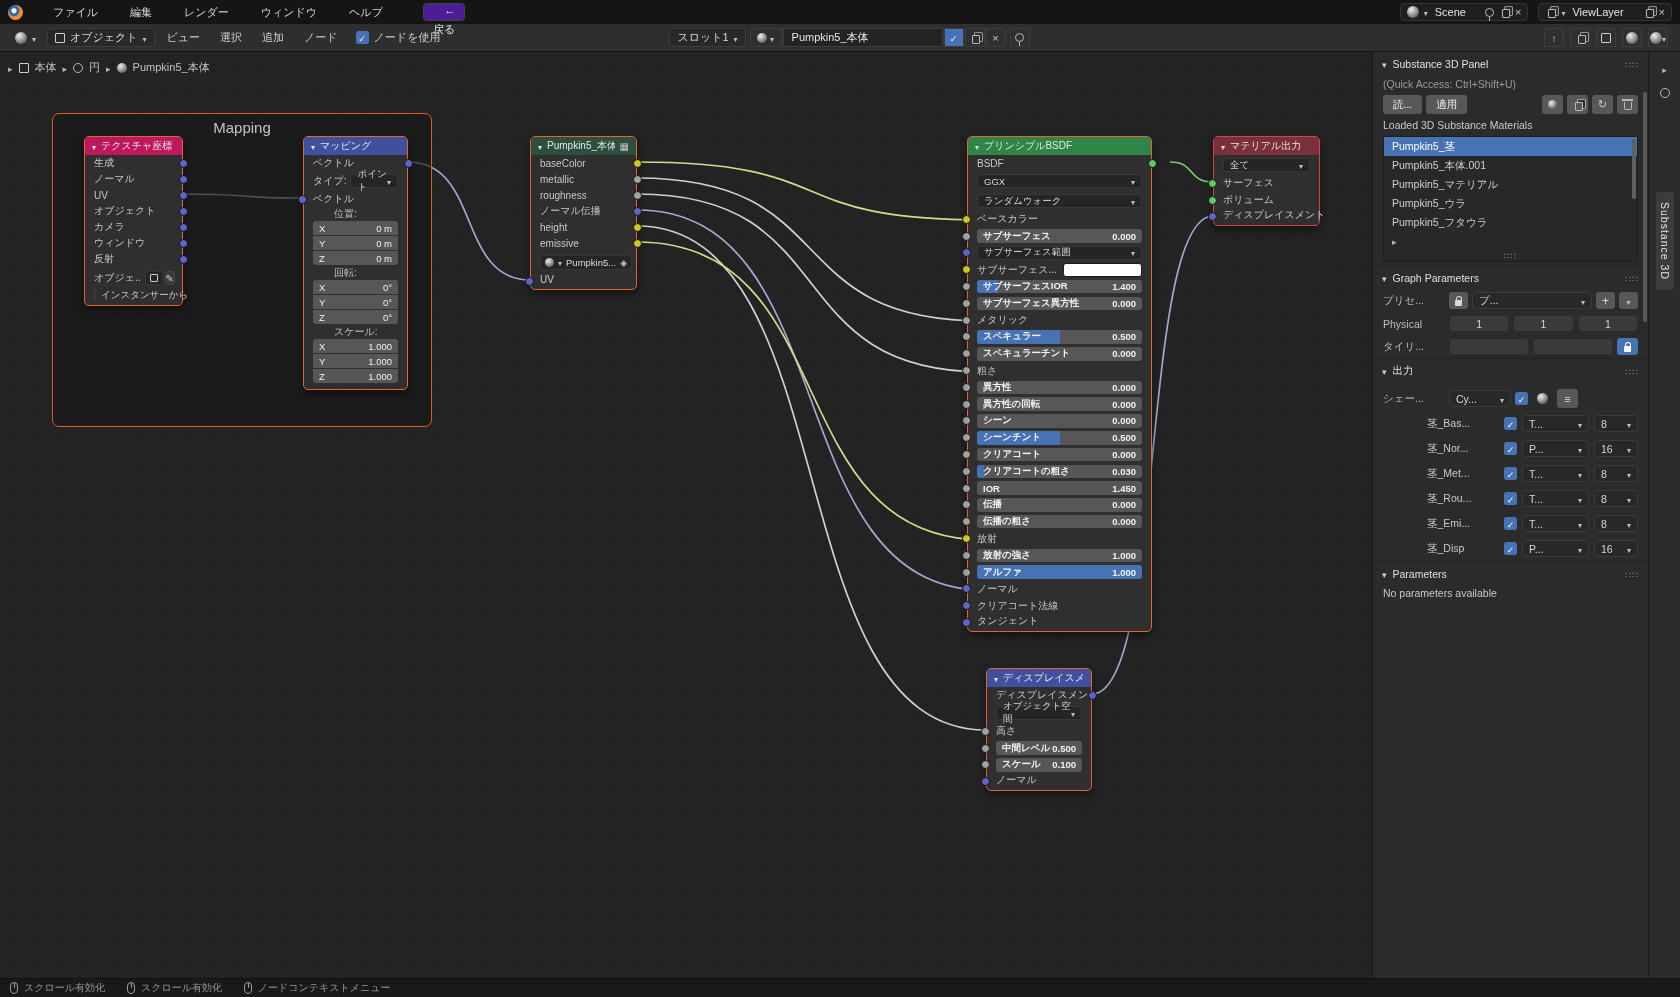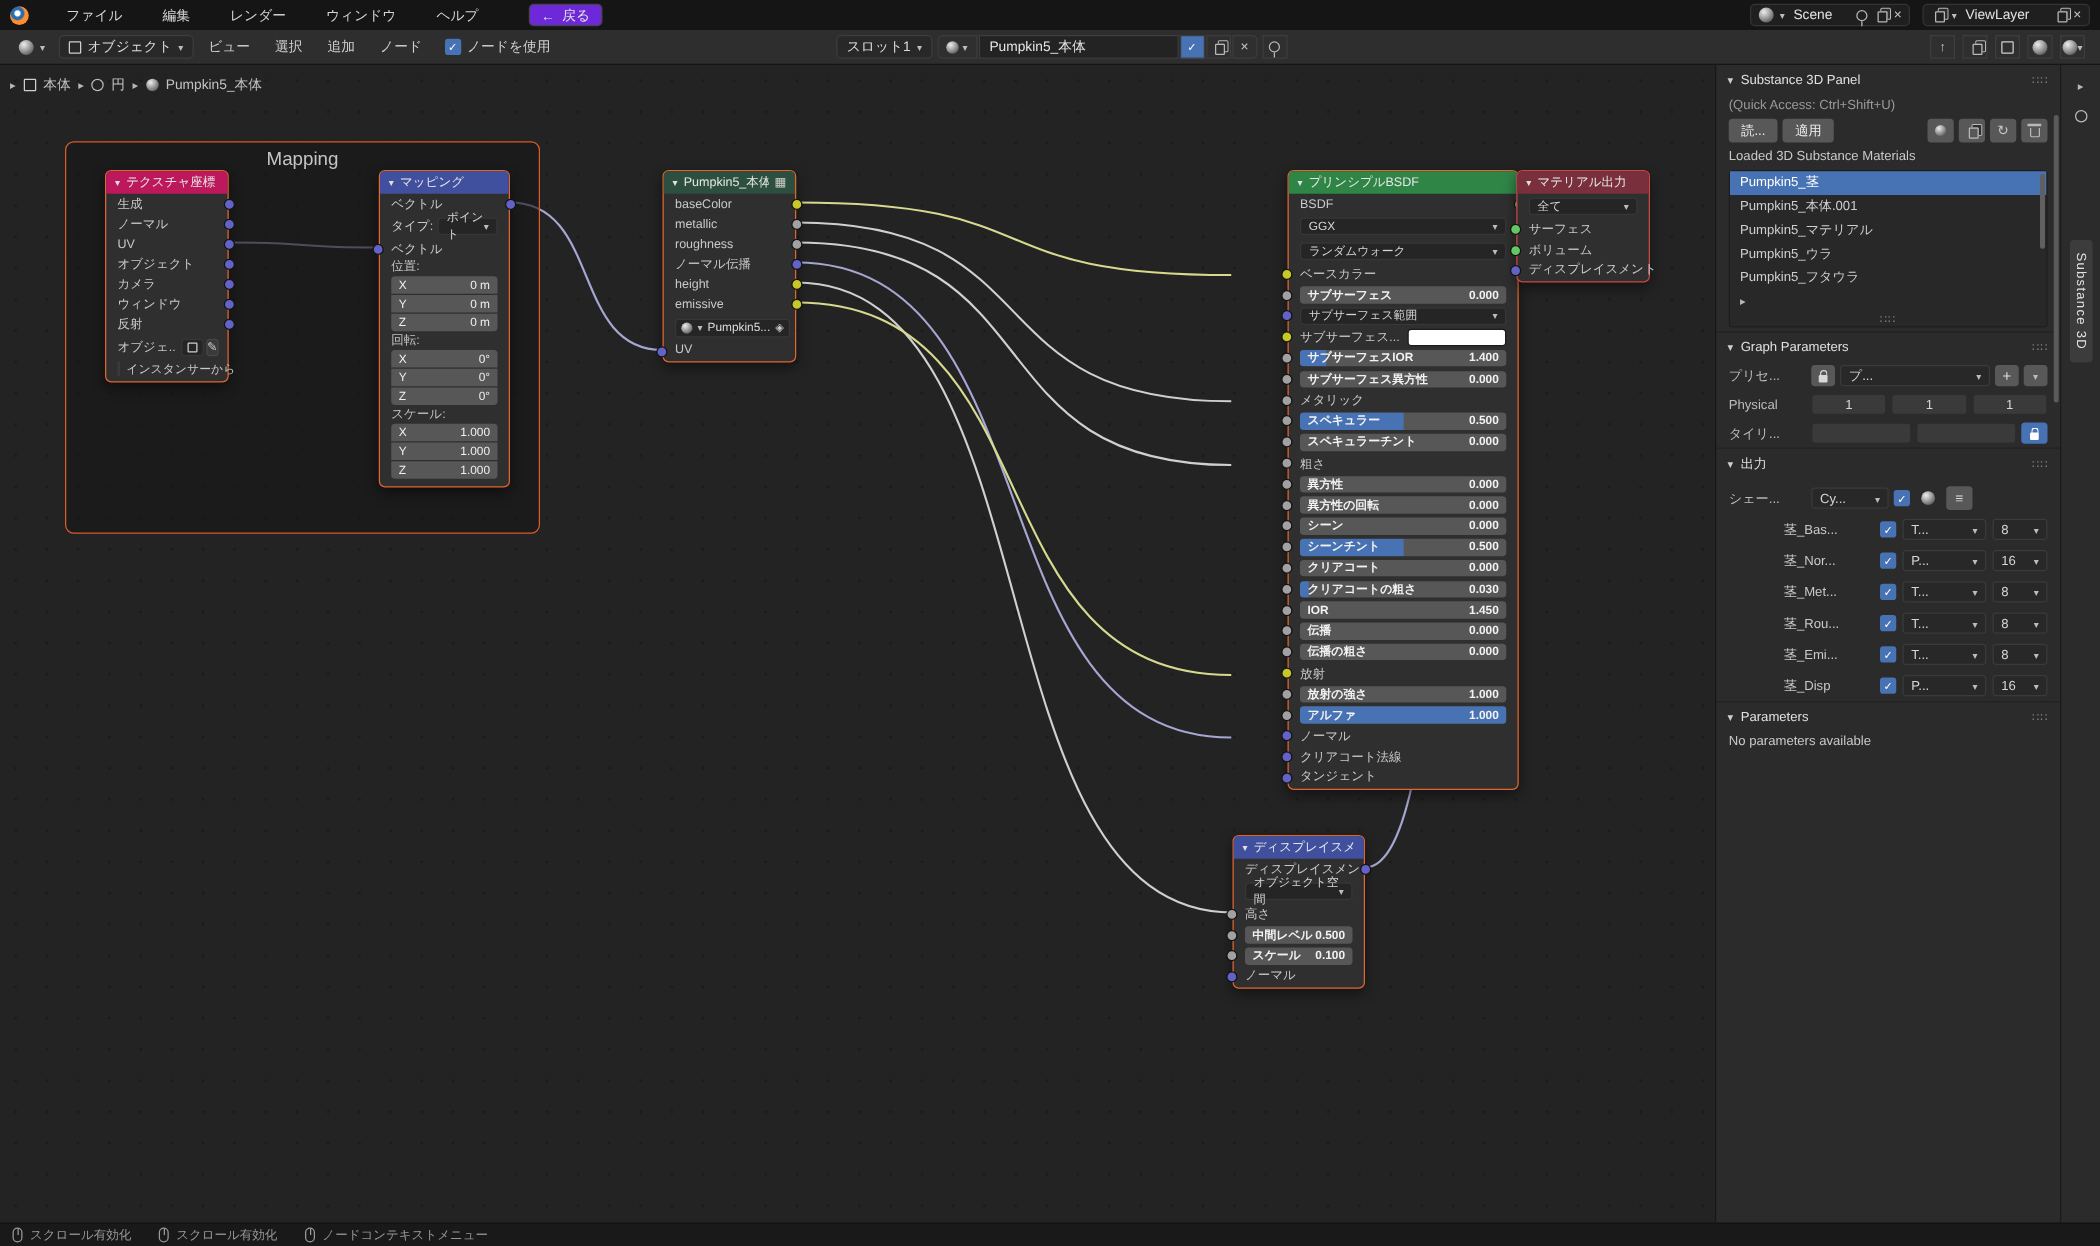--- a/index.html
+++ b/index.html
@@ -7,21 +7,21 @@
     font-family:"Liberation Sans","DejaVu Sans",sans-serif; color:#cfcfcf; }
   .app { position:relative; width:1680px; height:997px; }
 
   
   .topbar { height:24px; background:#151515; display:flex; align-items:center; gap:16px;
     padding:0 8px; font-size:11px; color:#d6d6d6; }
   .blogo { width:15px; height:15px; border-radius:50%;
     background:radial-gradient(circle at 40% 38%, #fff 0 2px, #2a6fb0 3px 5px, #ff8d2e 6px); margin-right:6px; }
   .menu-item { padding:2px 8px; border-radius:3px; }
   .back-btn { margin-left:16px; display:flex; align-items:flex-end; gap:6px; height:18px;
-    background:#6d28d9; border:1px solid #454545; border-radius:4px; padding:0 9px; color:#e0e0e0; }
+    background:#4c1d95; border:1px solid #454545; border-radius:4px; padding:0 9px; color:#e0e0e0;flex-direction:column; }
   .topbar-right { margin-left:auto; display:flex; align-items:center; gap:10px; }
   .tb-widget { display:flex; align-items:center; gap:5px; background:#1f1f1f; border:1px solid #343434;
     border-radius:4px; height:18px; padding:0 6px; }
   .tb-name { color:#e3e3e3; padding:0 14px 0 2px; }
 
   
   .toolbar { height:28px; background:#2e2e2e; border-bottom:1px solid #161616; display:flex;
     align-items:center; gap:4px; padding:0 8px; font-size:11px; }
   .dropdown-w { display:flex; align-items:center; gap:5px; background:#282828; border:1px solid #3d3d3d;
     border-radius:4px; height:19px; padding:0 7px; color:#dcdcdc; }
@@ -88,21 +88,21 @@
   .h-group   { background:#2d4f3f; }
   .h-shader  { background:#2f8546; }
   .h-output  { background:#79303c; }
   .nhead .cv::after { color:#e0e0e0; }
 
   .prow { position:relative; height:16.8px; display:flex; align-items:center; padding:0 9px; }
   .prow.h16 { height:16px; }
   .prow.out { }
   .dd-row { position:relative; height:20px; display:flex; align-items:center; padding:0 9px; }
   .dd-row.h22 { height:22px; }
-  .lblrow { height:14px; line-height:14px; padding:0 9px; color:#c2c2c2; }
+  .lblrow { height:14px; line-height:14px; padding:0 9px; color:#c2c2c2;margin-left:21px; }
   .sock { position:absolute; width:9px; height:9px; border-radius:50%; border:1px solid #121212; top:50%;
     margin-top:-4.5px; z-index:3; }
   .sock.l { left:-5.6px; } .sock.r { right:-5.6px; }
   .s-f { background:#a1a1a1; } .s-v { background:#6363c7; } .s-col { background:#c7c729; }
   .s-sh { background:#63c763; }
   .sl { flex:1; height:13.5px; background:#575757; border-radius:3px; position:relative;
     display:flex; align-items:center; justify-content:space-between; padding:0 6px; overflow:hidden;
     font-size:9.5px; color:#f2f2f2;font-weight:bold; }
   .sl .fill { position:absolute; left:0; top:0; bottom:0; background:#4772b3; }
   .sl span { position:relative; white-space:nowrap; }
@@ -444,21 +444,21 @@
           <span style="flex:1; overflow:hidden; white-space:nowrap">Pumpkin5...</span>
           <span class="cshield"></span>
         </div>
       </div>
       <div class="prow h16" style="padding-bottom:4px">
           <span class="sock l s-v"></span>
           <span class="txt">UV</span>
         </div>
     </div>
 
-    <div class="node" style="left:1030px; top:84px; width:185px">
+    <div class="node" style="left:967px; top:84px; width:185px">
       <div class="nhead h-shader">
         <span class="cv"></span>
         <span>プリンシプルBSDF</span>
       </div>
       <div class="prow h16 out">
           <span class="txt">BSDF</span>
           <span class="sock r s-sh"></span>
         </div>
       <div class="dd-row">
           <div class="dd">

